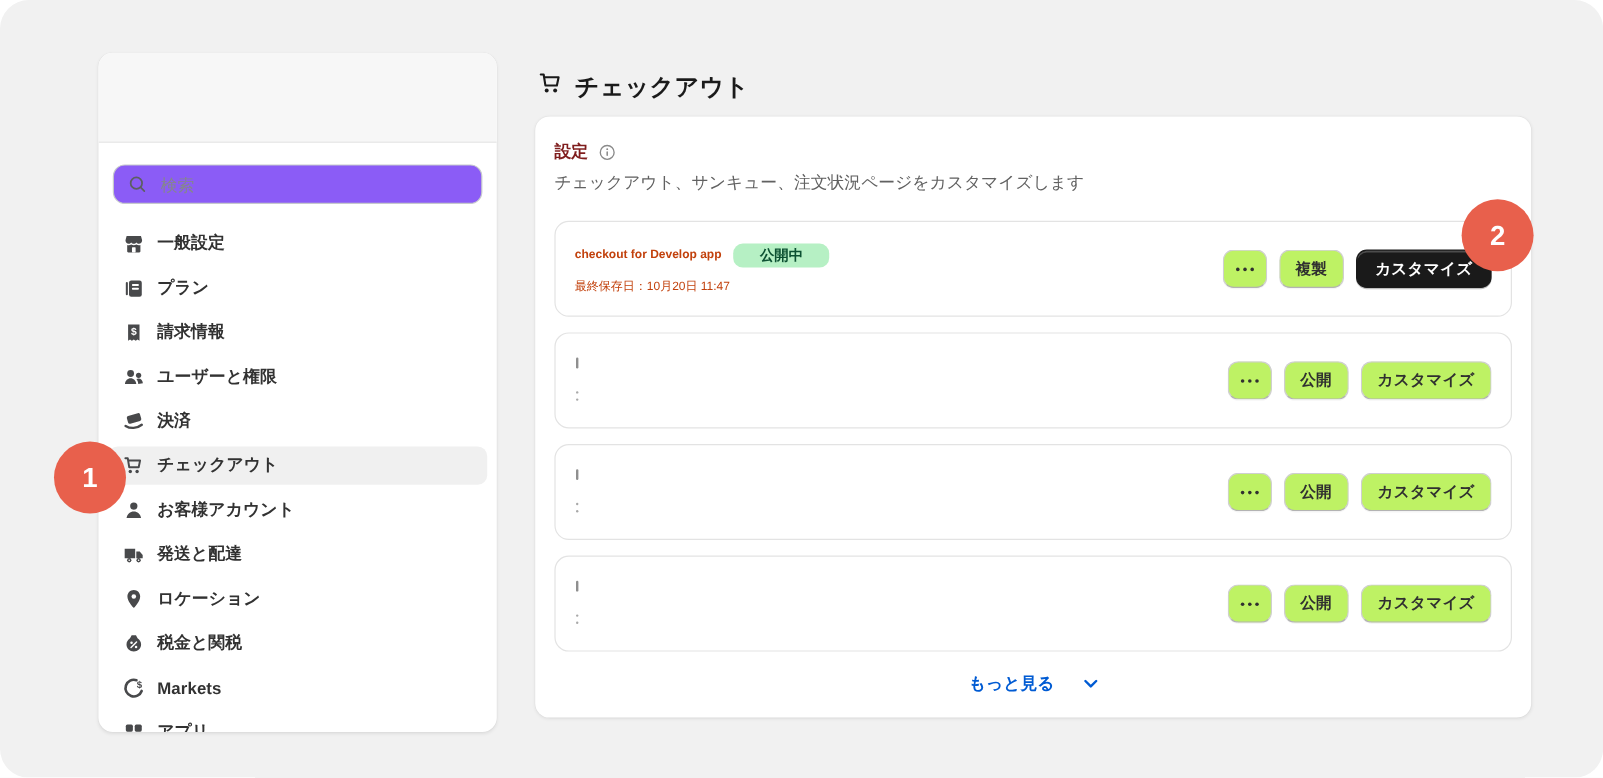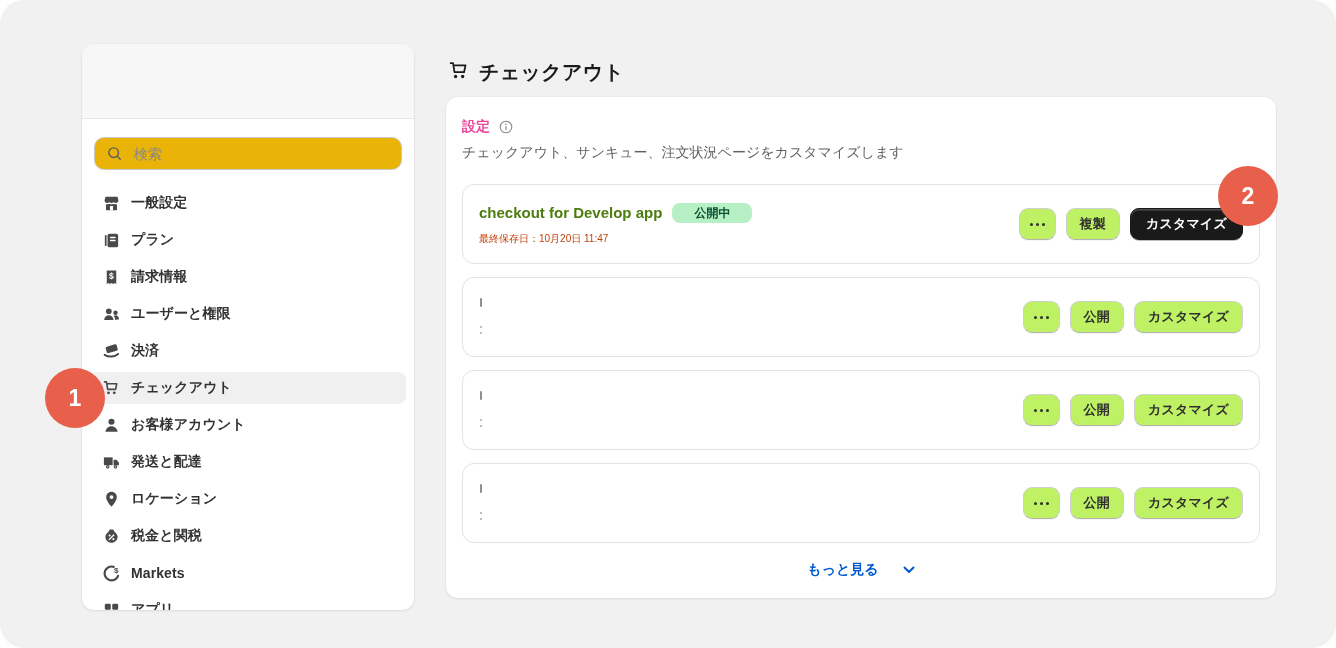--- a/index.html
+++ b/index.html
@@ -3,44 +3,44 @@
 <meta charset="utf-8">
 <style>
   html,body{margin:0;padding:0;background:#ffffff;font-family:"Liberation Sans","DejaVu Sans",sans-serif;}
   .canvas{position:relative;width:1336px;height:648px;background:#f1f1f1;border-radius:24px;overflow:hidden;}
 
   
   .sidebar-card{position:absolute;left:82px;top:44px;width:332px;height:566px;background:#ffffff;
     border-radius:12px;box-shadow:0 1px 3px rgba(0,0,0,.08),0 0 0 .5px rgba(0,0,0,.03);overflow:hidden;}
   .sidebar-header{height:74px;background:#f7f7f7;border-bottom:1px solid #e6e6e6;}
   .search-box{margin:18px 12px 0 12px;height:33px;border:1px solid #c6c9cc;border-radius:10px;
-    display:flex;align-items:center;gap:8px;padding:0 10px;background:#eab308;box-sizing:border-box;}
+    display:flex;align-items:center;gap:8px;padding:0 10px;background:#8b5cf6;box-sizing:border-box;}
   .search-box input{border:none;outline:none;flex:1;font-size:14px;color:#303030;background:transparent;font-family:inherit;}
   .search-box input::placeholder{color:#85878b;}
   .nav{list-style:none;margin:17px 0 0 0;padding:0 8px;}
   .nav-item{height:32px;margin-bottom:5px;border-radius:8px;display:flex;align-items:center;gap:10px;
     padding:0 12px;cursor:pointer;}
   .nav-item.selected{background:#f0f0f0;}
   .nav-icon{width:19px;height:19px;display:flex;align-items:center;justify-content:center;flex:none;}
   .nav-label{font-size:14px;font-weight:600;color:#323232;letter-spacing:.1px;white-space:nowrap;}
 
   
   .page-header{position:absolute;left:448px;top:59px;display:flex;align-items:center;gap:9px;}
   .page-title{margin:0;font-size:20px;font-weight:700;color:#1a1a1a;letter-spacing:.3px;}
   .main-card{position:absolute;left:446px;top:97px;width:830px;height:501px;background:#fff;border-radius:12px;
     box-shadow:0 1px 3px rgba(0,0,0,.08),0 0 0 .5px rgba(0,0,0,.03);box-sizing:border-box;padding:20px 16px 0 16px;}
   .card-head{display:flex;align-items:center;gap:8px;height:20px;}
-  .section-title{margin:0;font-size:14px;font-weight:700;color:#ec4899;}
+  .section-title{margin:0;font-size:14px;font-weight:700;color:#7f1d1d;}
   .section-subtitle{margin:5px 0 0 0;font-size:14px;color:#616161;height:20px;line-height:20px;}
   .rows{margin-top:22px;display:flex;flex-direction:column;gap:13px;}
   .profile-row{height:80px;border:1px solid #e3e3e3;border-radius:12px;box-sizing:border-box;
     display:flex;align-items:center;justify-content:space-between;padding:0 16px;background:#fff;}
   .profile-info{display:flex;flex-direction:column;justify-content:center;}
   .profile-title-line{display:flex;align-items:center;gap:10px;}
-  .profile-name{font-size:15px;font-weight:700;color:#4d7c0f;}
+  .profile-name{font-size:10px;font-weight:700;color:#c2410c;}
   .status-badge{background:#b6f0c4;color:#0c5132;font-size:12px;font-weight:600;border-radius:8px;
     padding:3px 22px;line-height:14px;}
   .profile-saved{font-size:10px;color:#c2410c;margin-top:9px;}
   .redacted .residue-bar{display:block;width:2px;height:9px;background:#8f8f8f;border-radius:1px;margin:2px 0 0 1px;}
   .redacted .residue-colon{display:block;width:2px;margin:19px 0 0 1px;}
   .redacted .residue-colon i{display:block;width:2px;height:2px;background:#a9a9a9;border-radius:50%;margin-bottom:4px;}
   .profile-actions{display:flex;align-items:center;gap:10px;}
   .btn{height:32px;border-radius:9px;background:#bef264;border:1px solid #cfcfcf;border-bottom-color:#b3b3b3;
     box-shadow:0 1px 0 rgba(0,0,0,.04);font-size:13px;font-weight:700;color:#303030;padding:0 13px;
     font-family:inherit;cursor:pointer;display:flex;align-items:center;justify-content:center;letter-spacing:.2px;}

